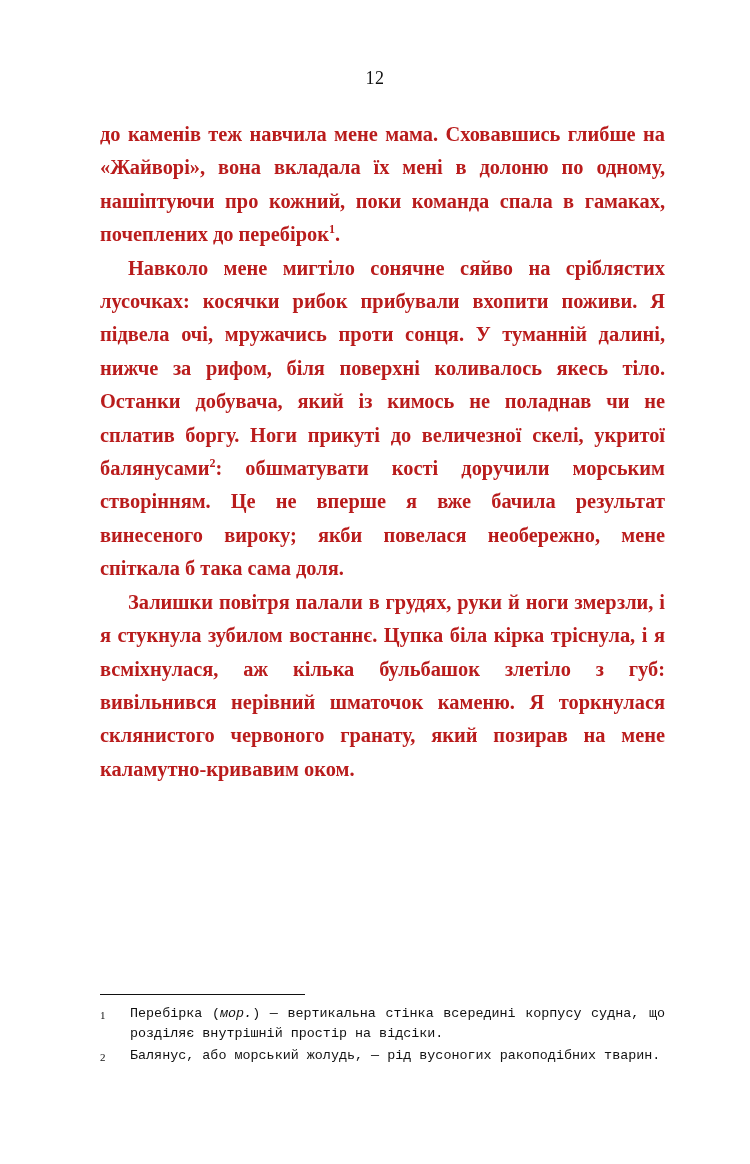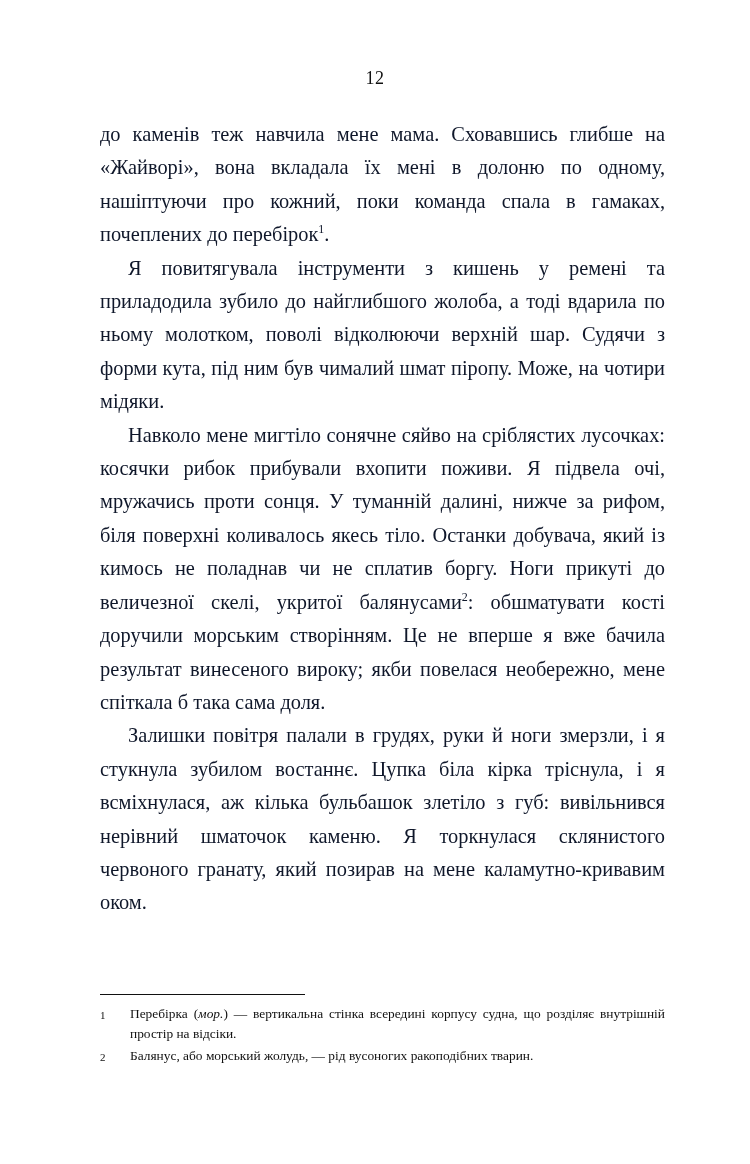--- a/index.html
+++ b/index.html
@@ -37,21 +37,22 @@
     left: 100px;
     width: 565px;
   }
   .body-text p {
     margin: 0;
     font-size: 20.4px;
     line-height: 33.4px;
     text-align: justify;
     text-justify: inter-word;
     hyphens: manual;
-    color: #0f172a;
+    color: #b91c1c;
+    font-weight: bold;
   }
   .body-text p.indent {
     text-indent: 28px;
   }
   sup.fn {
     font-size: 12px;
     vertical-align: super;
     line-height: 0;
   }
   .footnotes {
@@ -77,38 +78,38 @@
   .fn-marker {
     width: 30px;
     flex: 0 0 30px;
     text-align: left;
     font-size: 11px;
     padding-top: 1px;
   }
   .fn-text {
     flex: 1 1 auto;
     text-align: justify;
+    font-family: Liberation Mono, monospace;
   }
   .fn-text i {
     font-style: italic;
   }
 </style>
 </head>
 <body>
 
 <div class="page">
 
   <div class="page-number">12</div>
 
   <div class="body-text">
 
     <p><span>до каменів теж навчила мене мама. Сховавшись глибше на «Жайворі», вона вкладала їх мені в долоню по одному, нашіптуючи про кожний, поки команда спала в гамаках, почеплених до перебірок</span><sup class="fn">1</sup><span>.</span></p>
 
 
-    <p class="indent"><span>Я повитягувала інструменти з кишень у ремені та приладодила зубило до найглибшого жолоба, а тоді вдарила по ньому молотком, поволі відколюючи верхній шар. Судячи з форми кута, під ним був чималий шмат піропу. Може, на чотири мідяки.</span></p>
 
     <p class="indent"><span>Навколо мене мигтіло сонячне сяйво на сріблястих лусочках: косячки рибок прибували вхопити поживи. Я підвела очі, мружачись проти сонця. У туманній далині, нижче за рифом, біля поверхні коливалось якесь тіло. Останки добувача, який із кимось не поладнав чи не сплатив боргу. Ноги прикуті до величезної скелі, укритої балянусами</span><sup class="fn">2</sup><span>: обшматувати кості доручили морським створінням. Це не вперше я вже бачила результат винесеного вироку; якби повелася необережно, мене спіткала б така сама доля.</span></p>
 
     <p class="indent"><span>Залишки повітря палали в грудях, руки й ноги змерзли, і я стукнула зубилом востаннє. Цупка біла кірка тріснула, і я всміхнулася, аж кілька бульбашок злетіло з губ: вивільнився нерівний шматочок каменю. Я торкнулася склянистого червоного гранату, який позирав на мене каламутно-кривавим оком.</span></p>
 
 
   </div>
 
   <div class="footnotes">
     <div class="fn-rule"></div>

